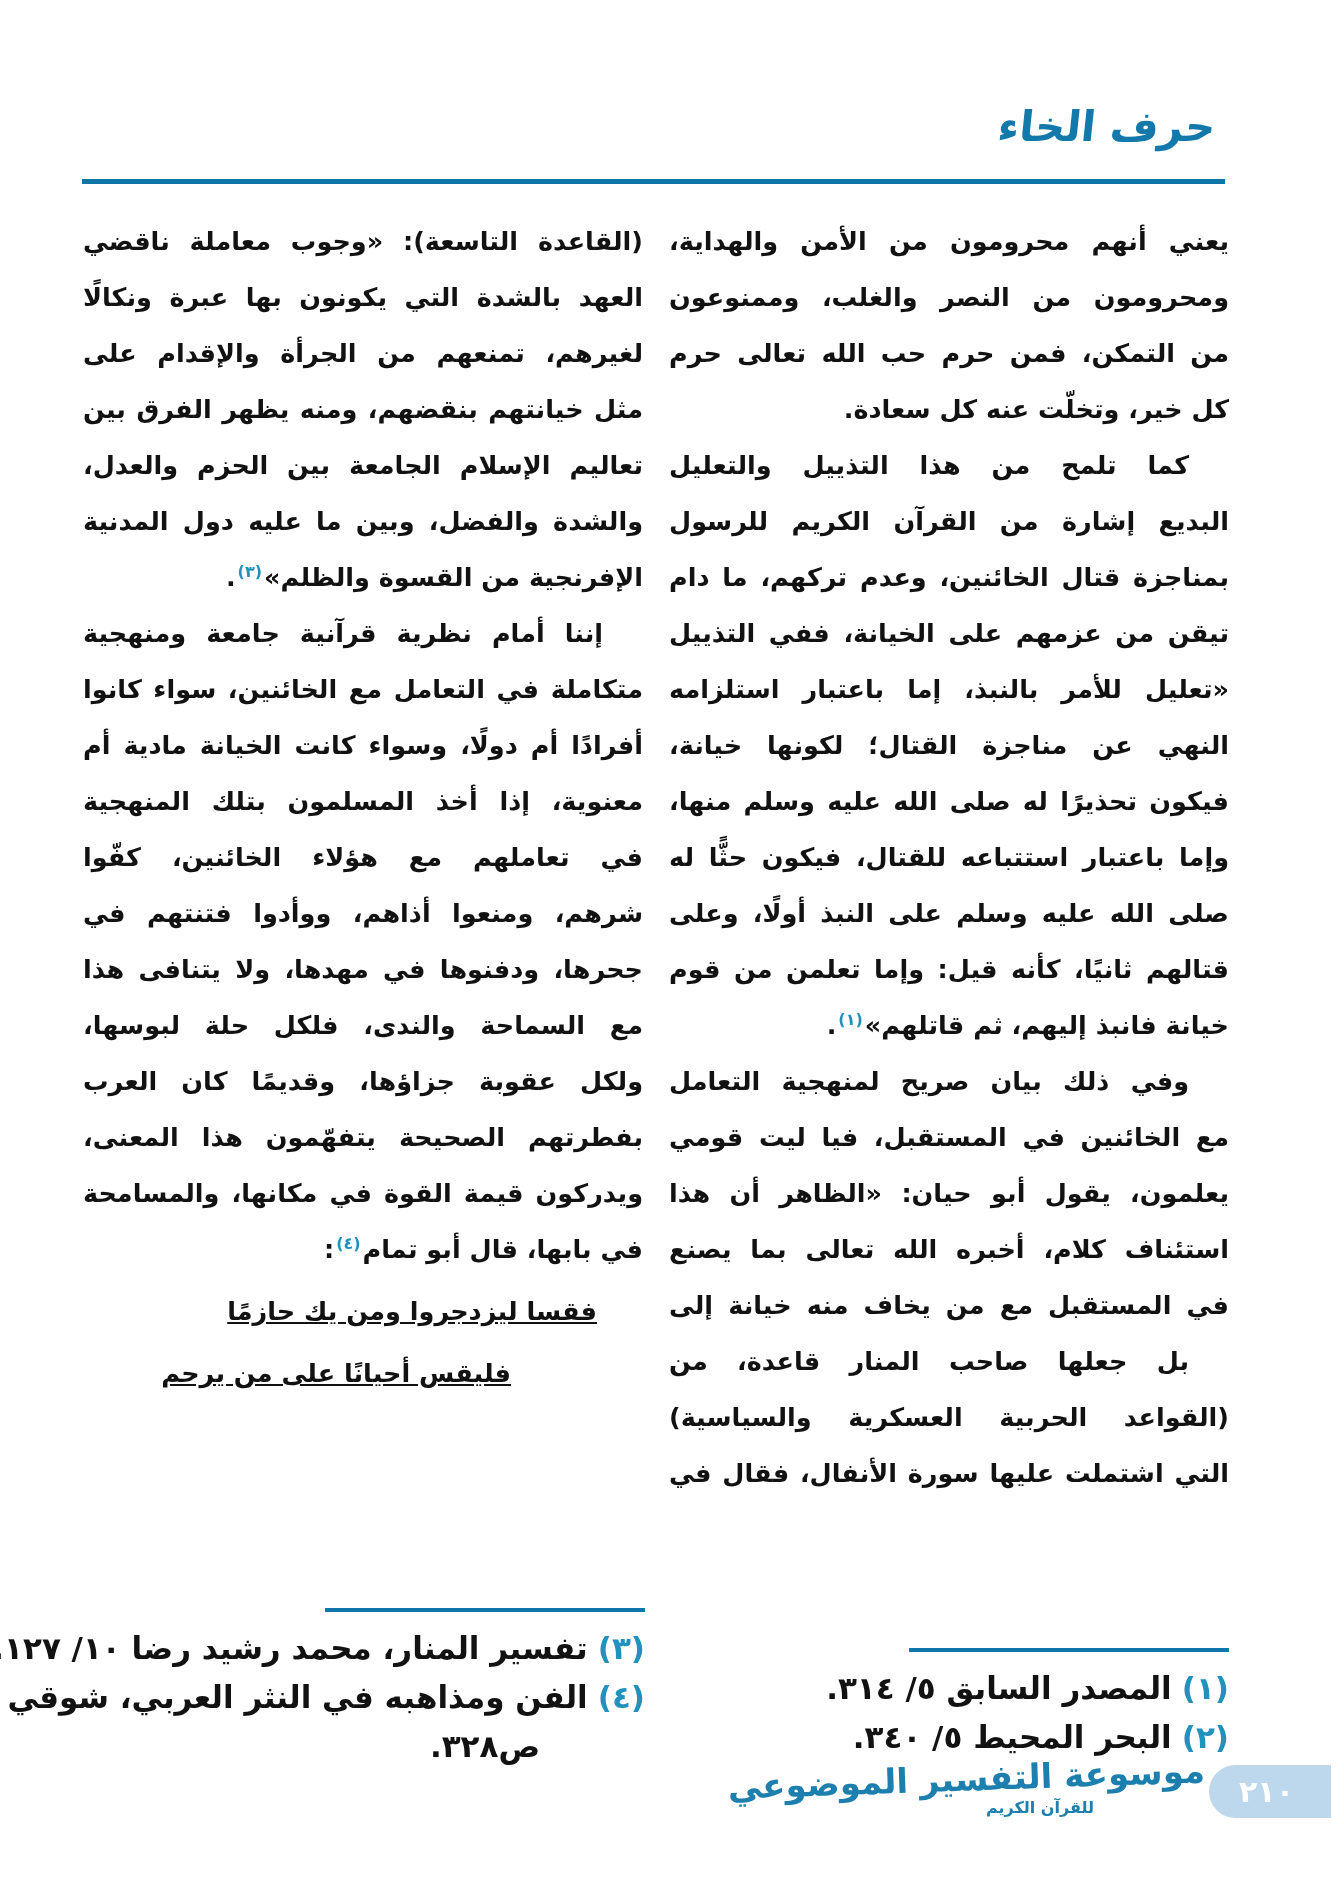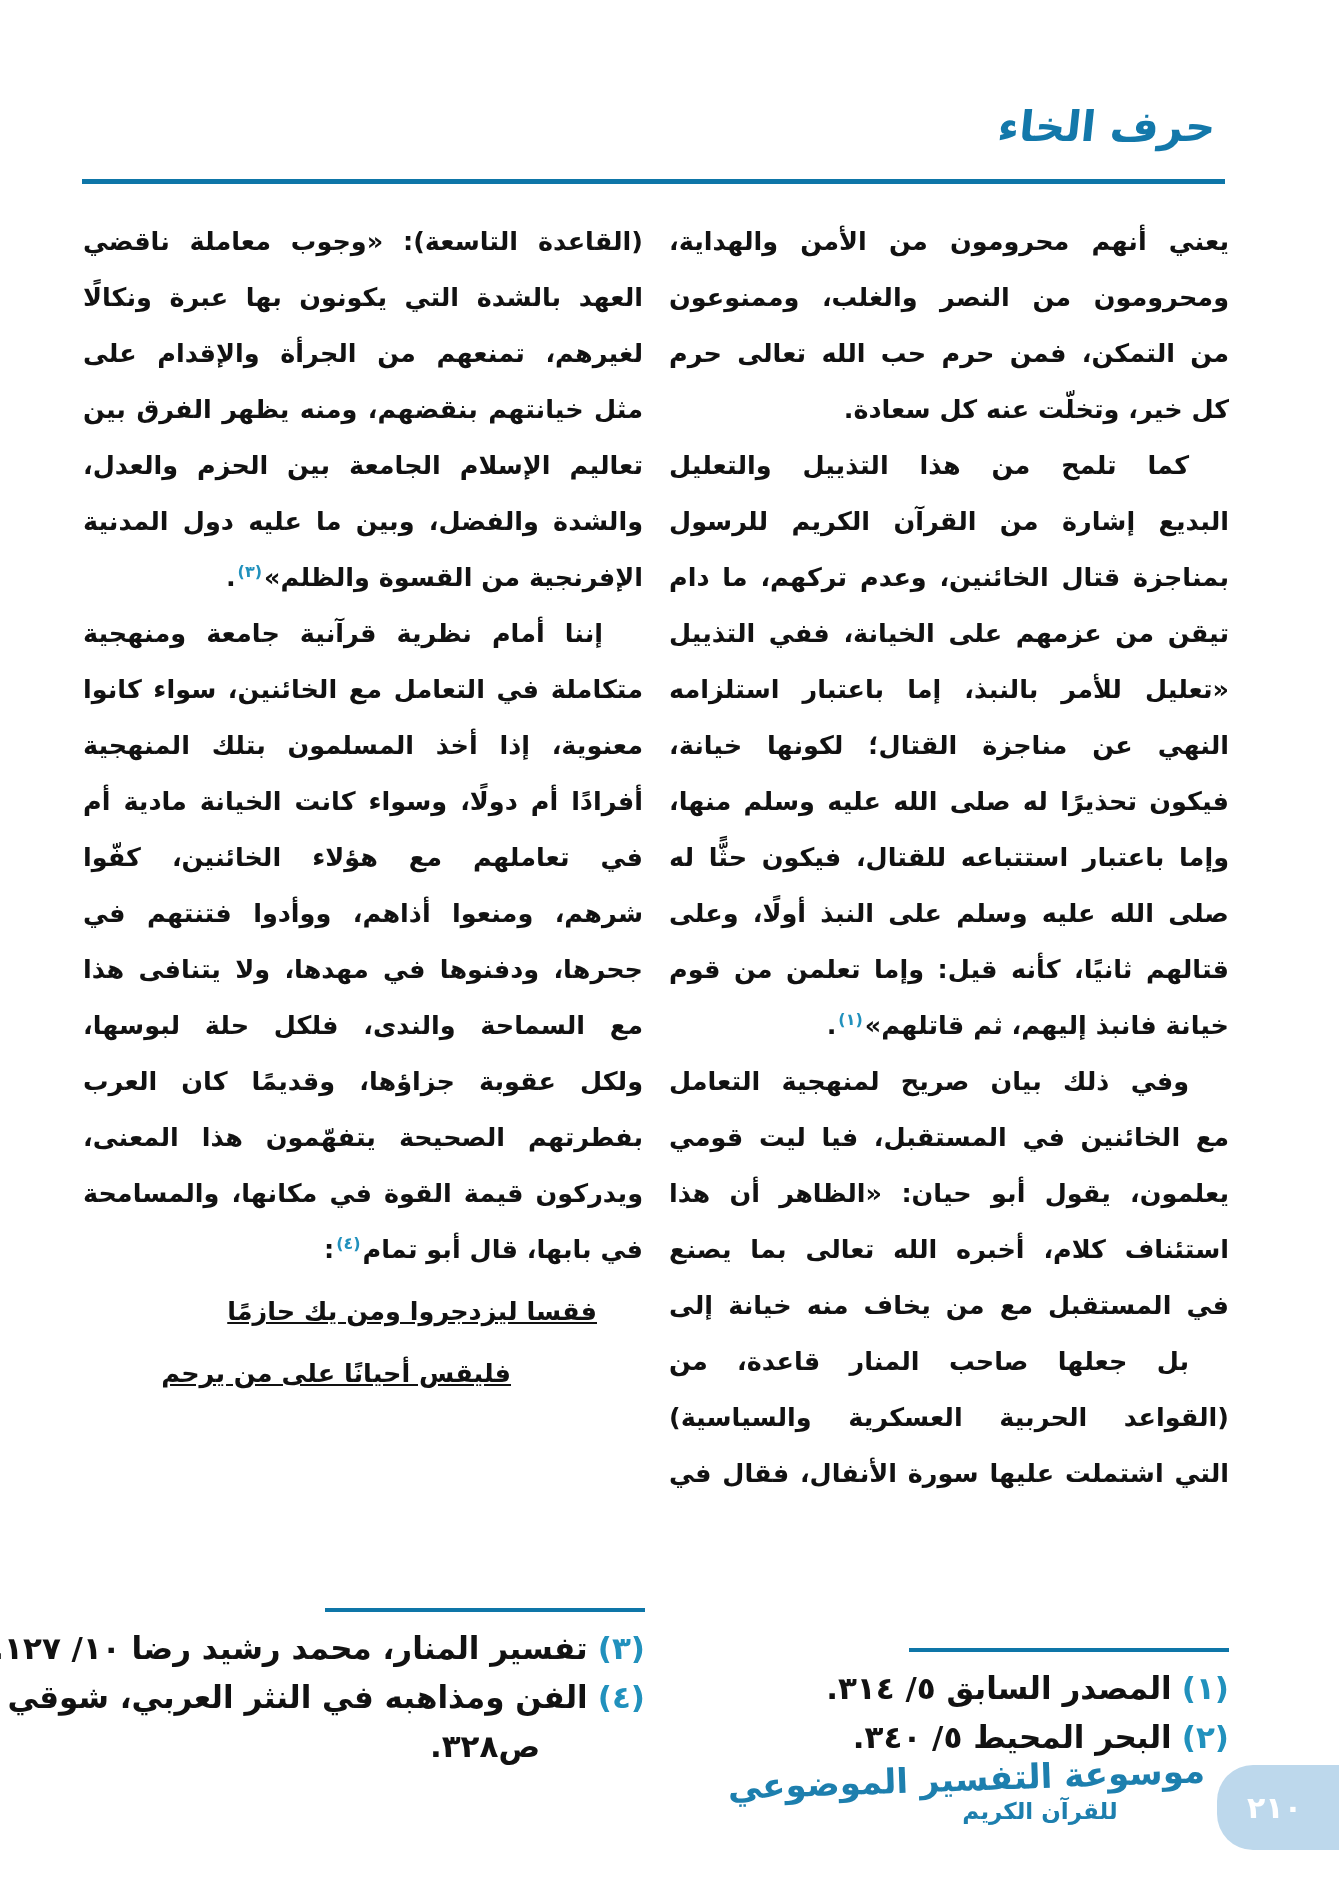--- a/index.html
+++ b/index.html
@@ -53,23 +53,23 @@
   .fn-marker{color:#2191bd;margin-left:10px;}
   .fn-cont{line-height:49px;text-align:center;padding-left:240px;}
   .logo{
     position:absolute;right:134px;top:1756px;width:330px;
     text-align:center;color:#1d7fae;
   }
   .logo-main{
     font-size:34px;font-weight:bold;transform:rotate(-2deg);
     letter-spacing:-1px;white-space:nowrap;
   }
-  .logo-sub{font-size:23px;font-weight:bold;margin-top:2px;}
+  .logo-sub{font-size:16px;font-weight:bold;margin-top:2px;}
   .page-tab{
-    position:absolute;right:0;top:1765px;width:122px;height:85px;
+    position:absolute;right:8px;top:1765px;width:122px;height:53px;
     background:#bdd8ec;border-radius:36px 0 0 36px;
     display:flex;align-items:center;justify-content:center;
   }
   .page-num{
     color:#ffffff;font-size:30px;font-weight:bold;letter-spacing:7px;
     padding-right:7px;
   }
 </style>
 </head>
 <body>
@@ -110,22 +110,22 @@
     <div class="col">
       <div class="line">(القاعدة التاسعة): «وجوب معاملة ناقضي</div>
       <div class="line">العهد بالشدة التي يكونون بها عبرة ونكالًا</div>
       <div class="line">لغيرهم، تمنعهم من الجرأة والإقدام على</div>
       <div class="line">مثل خيانتهم بنقضهم، ومنه يظهر الفرق بين</div>
       <div class="line">تعاليم الإسلام الجامعة بين الحزم والعدل،</div>
       <div class="line">والشدة والفضل، وبين ما عليه دول المدنية</div>
       <div class="line end"><span>الإفرنجية من القسوة والظلم»</span><span class="ref">(٣)</span><span>.</span></div>
       <div class="line indent">إننا أمام نظرية قرآنية جامعة ومنهجية</div>
       <div class="line">متكاملة في التعامل مع الخائنين، سواء كانوا</div>
+      <div class="line">أفرادًا أم دولًا، وسواء كانت الخيانة مادية أم</div>
       <div class="line">معنوية، إذا أخذ المسلمون بتلك المنهجية</div>
-      <div class="line">أفرادًا أم دولًا، وسواء كانت الخيانة مادية أم</div>
       <div class="line">في تعاملهم مع هؤلاء الخائنين، كفّوا</div>
       <div class="line">شرهم، ومنعوا أذاهم، ووأدوا فتنتهم في</div>
       <div class="line">جحرها، ودفنوها في مهدها، ولا يتنافى هذا</div>
       <div class="line">مع السماحة والندى، فلكل حلة لبوسها،</div>
       <div class="line">ولكل عقوبة جزاؤها، وقديمًا كان العرب</div>
       <div class="line">بفطرتهم الصحيحة يتفهّمون هذا المعنى،</div>
       <div class="line">ويدركون قيمة القوة في مكانها، والمسامحة</div>
       <div class="line end"><span>في بابها، قال أبو تمام</span><span class="ref">(٤)</span><span>:</span></div>
       <div class="line v v1">فقسا ليزدجروا ومن يك حازمًا</div>
       <div class="line v v2">فليقس أحيانًا على من يرحم</div>

